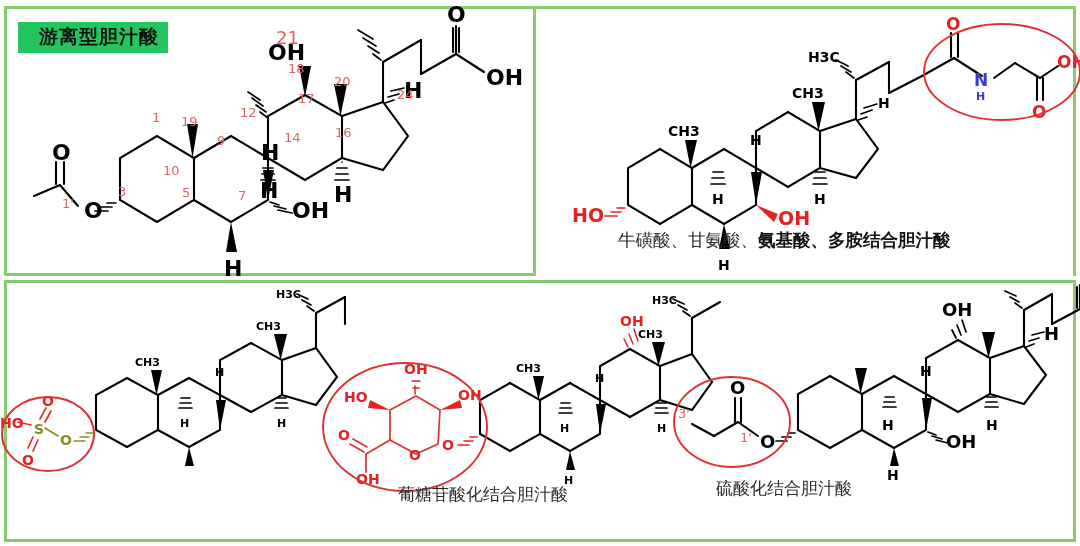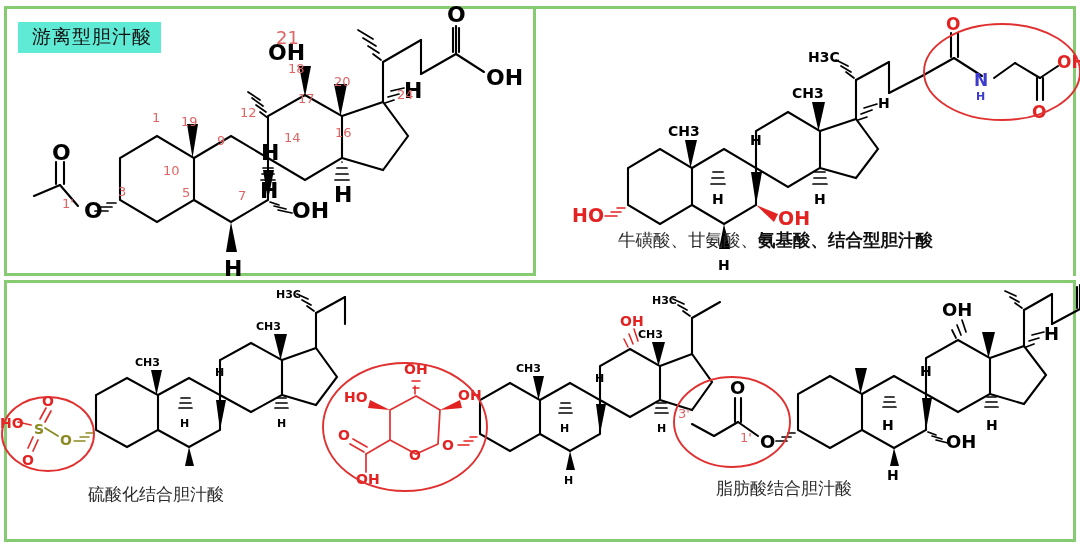--- a/index.html
+++ b/index.html
@@ -27,26 +27,26 @@
     position: absolute;
     left: 536px; top: 6px; width: 540px; height: 270px;
     border-right: 3px solid #86cb72;
     border-top: 3px solid #86cb72;
     background: #ffffff;
   }
 
   
   .title-tag {
     position: absolute;
-    background: #5eead4;
+    background: #22c55e;
     color: #111111;
-    font-weight: normal;
+    font-weight: bold;
     font-size: 19px;
     line-height: 1;
-    padding: 5px 9px 7px 14px;
+    padding: 5px 9px 7px 21px;
     letter-spacing: 1px;
     white-space: nowrap;
     font-family: "DejaVu Sans", "Liberation Sans", sans-serif;
   }
   #title-free { left: 18px; top: 22px; }
   #title-conj { left: 566px; top: 28px; }
 
   
   .caption {
     position: absolute;
@@ -530,23 +530,23 @@
   </div>
 
   <svg style="position:absolute;left:400px;top:10px;width:140px;height:120px;pointer-events:none" width="140" height="120">
     <g></g>
   </svg>
 
   <div class="title-tag" id="title-free">游离型胆汁酸</div>
 
 
   <div class="caption" id="caption-conj">
-    <span>牛磺酸、甘氨酸、</span><b>氨基酸、结合型胆汁酸</b>
-  </div>
-
-  <div class="caption" id="caption-sulfate">硫酸化结合胆汁酸</div>
-
+    <span>牛磺酸、甘氨酸、</span><b>氨基酸、多胺结合胆汁酸</b>
+  </div>
+
+
+  <div class="caption" id="caption-glucuro">葡糖苷酸化结合胆汁酸</div>
 
   <div class="caption" id="caption-acyl">
-    <div>脂肪酸结合胆汁酸</div>
+    <div>硫酸化结合胆汁酸</div>
   </div>
 
 </div>
 
 </body></html>

